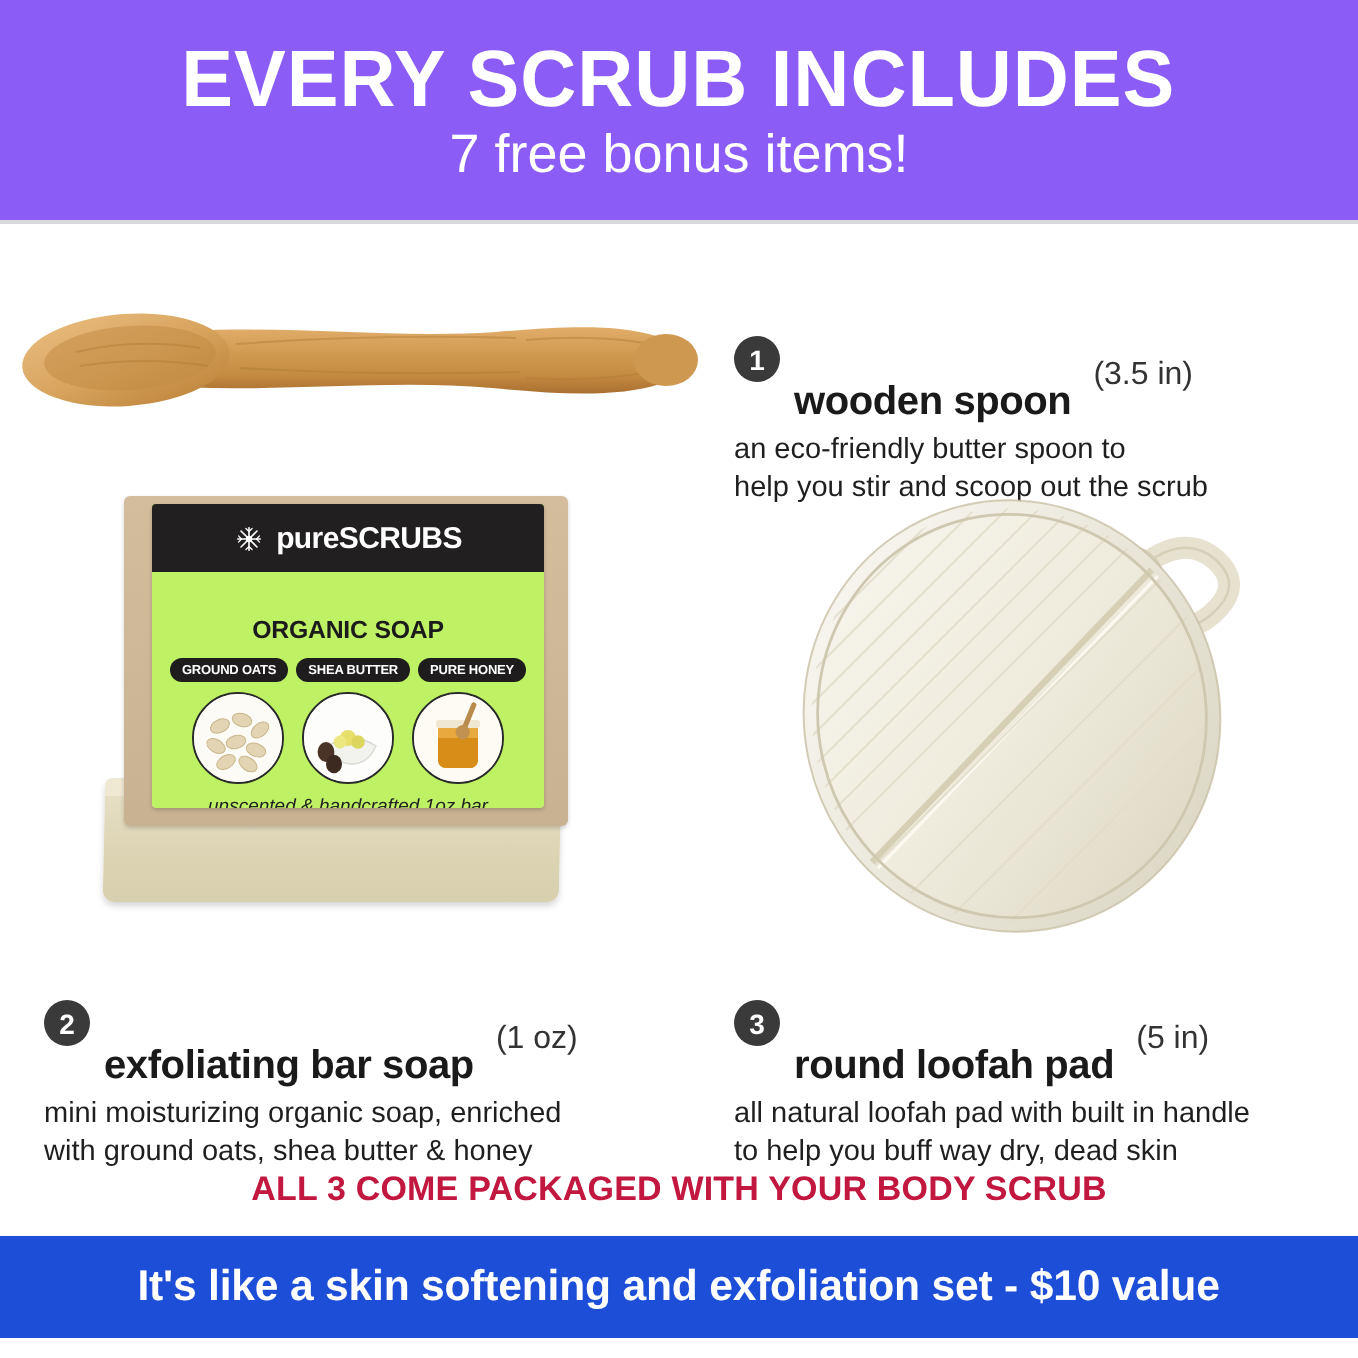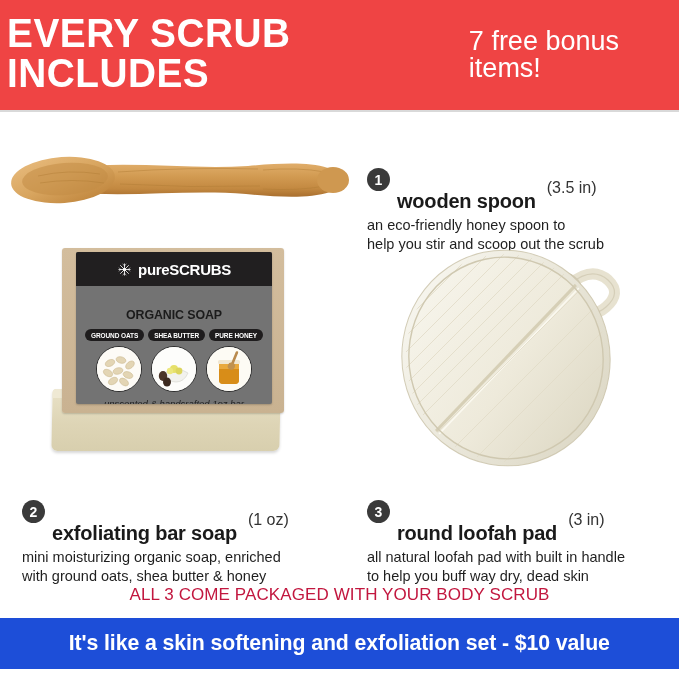--- a/index.html
+++ b/index.html
@@ -8,22 +8,22 @@
     background:#ffffff;
     font-family:"Liberation Sans", sans-serif;
     overflow:hidden;
     position:relative;
   }
   .page{width:679px;height:679px;position:relative;}
 
   
   .header{
     position:absolute;left:0;top:0;width:679px;height:110px;
-    background:#ef4444;
-    display:flex;align-items:center;justify-content:center;
+    background:#8b5cf6;
+    display:flex;flex-direction:column;align-items:center;justify-content:center;
   }
   .header-title{
     color:#fff;font-weight:bold;font-size:40px;letter-spacing:0.5px;
     line-height:1;transform:scaleX(0.97);margin-bottom:4px;
   }
   .header-sub{
     color:#fff;font-size:27px;line-height:1;font-weight:400;
   }
   .header-rule{
     position:absolute;left:0;top:110px;width:679px;height:2px;background:#d9d9d9;
@@ -66,21 +66,21 @@
     transform:skewX(-1.2deg);
     box-shadow:0 2px 3px rgba(0,0,0,.16);
   }
   .soapbar:after{
     content:"";position:absolute;left:0;top:0;width:100%;height:9px;
     background:#efe9d4;border-radius:4px 4px 0 0;
   }
   
   .label{
     position:absolute;left:24px;top:9px;width:196px;height:152px;
-    background:#737373;border-radius:2px;overflow:hidden;
+    background:#bef264;border-radius:2px;overflow:hidden;
     box-shadow:0 1px 2px rgba(0,0,0,.2);
     z-index:3;
   }
   .label-top{
     height:34px;background:#211f20;display:flex;align-items:center;justify-content:center;gap:6px;
   }
   .brand-mark{width:15px;height:15px;flex:0 0 auto;}
   .brand-name{color:#fff;font-size:15px;font-weight:bold;letter-spacing:-0.3px;}
   .label-prod{
     text-align:center;color:#1b1b1b;font-size:12.4px;font-weight:bold;
@@ -103,21 +103,21 @@
   }
   .text2{position:absolute;left:22px;top:478px;width:320px;}
 
   
   .loofah-wrap{position:absolute;left:398px;top:240px;width:255px;height:232px;}
   .text3{position:absolute;left:367px;top:478px;width:312px;}
 
   
   .footline{
     position:absolute;left:0;top:585px;width:679px;
-    text-align:center;color:#c2173f;font-size:17px;font-weight:normal;
+    text-align:center;color:#c2173f;font-size:17px;font-weight:bold;
     letter-spacing:0.1px;
   }
   .pinkbar{
     position:absolute;left:0;top:618px;width:679px;height:51px;
     background:#1d4ed8;display:flex;align-items:center;justify-content:center;
   }
   .pinkbar-text{
     color:#fff;font-size:21.5px;font-weight:bold;letter-spacing:-0.1px;
     transform:scaleX(0.99);
   }
@@ -170,21 +170,21 @@
     </svg>
   </div>
 
   <div class="text1">
     <div class="item-head">
       <span class="num-badge">1</span>
       <span class="item-title">wooden spoon</span>
       <span class="item-qty">(3.5 in)</span>
     </div>
     <div class="item-desc">
-      <span>an eco-friendly honey spoon to</span><br>
+      <span>an eco-friendly butter spoon to</span><br>
       <span>help you stir and scoop out the scrub</span>
     </div>
   </div>
 
   <div class="soap-wrap">
     <div class="soapbar"></div>
     <div class="kraft"></div>
 
     <div class="label">
       <div class="label-top">
@@ -330,21 +330,21 @@
 
       <ellipse cx="108" cy="118" rx="97" ry="101" transform="rotate(-12 108 118)" fill="none" stroke="#cfc8b0" stroke-width="1.4"></ellipse>
       <ellipse cx="108" cy="118" rx="104" ry="108" transform="rotate(-12 108 118)" fill="none" stroke="#c8c0a6" stroke-width="1" opacity="0.8"></ellipse>
     </svg>
   </div>
 
   <div class="text3">
     <div class="item-head">
       <span class="num-badge">3</span>
       <span class="item-title">round loofah pad</span>
-      <span class="item-qty">(3 in)</span>
+      <span class="item-qty">(5 in)</span>
     </div>
     <div class="item-desc">
       <span>all natural loofah pad with built in handle</span><br>
       <span>to help you buff way dry, dead skin</span>
     </div>
   </div>
 
   <div class="footline">ALL 3 COME PACKAGED WITH YOUR BODY SCRUB</div>
 
   <div class="pinkbar">

